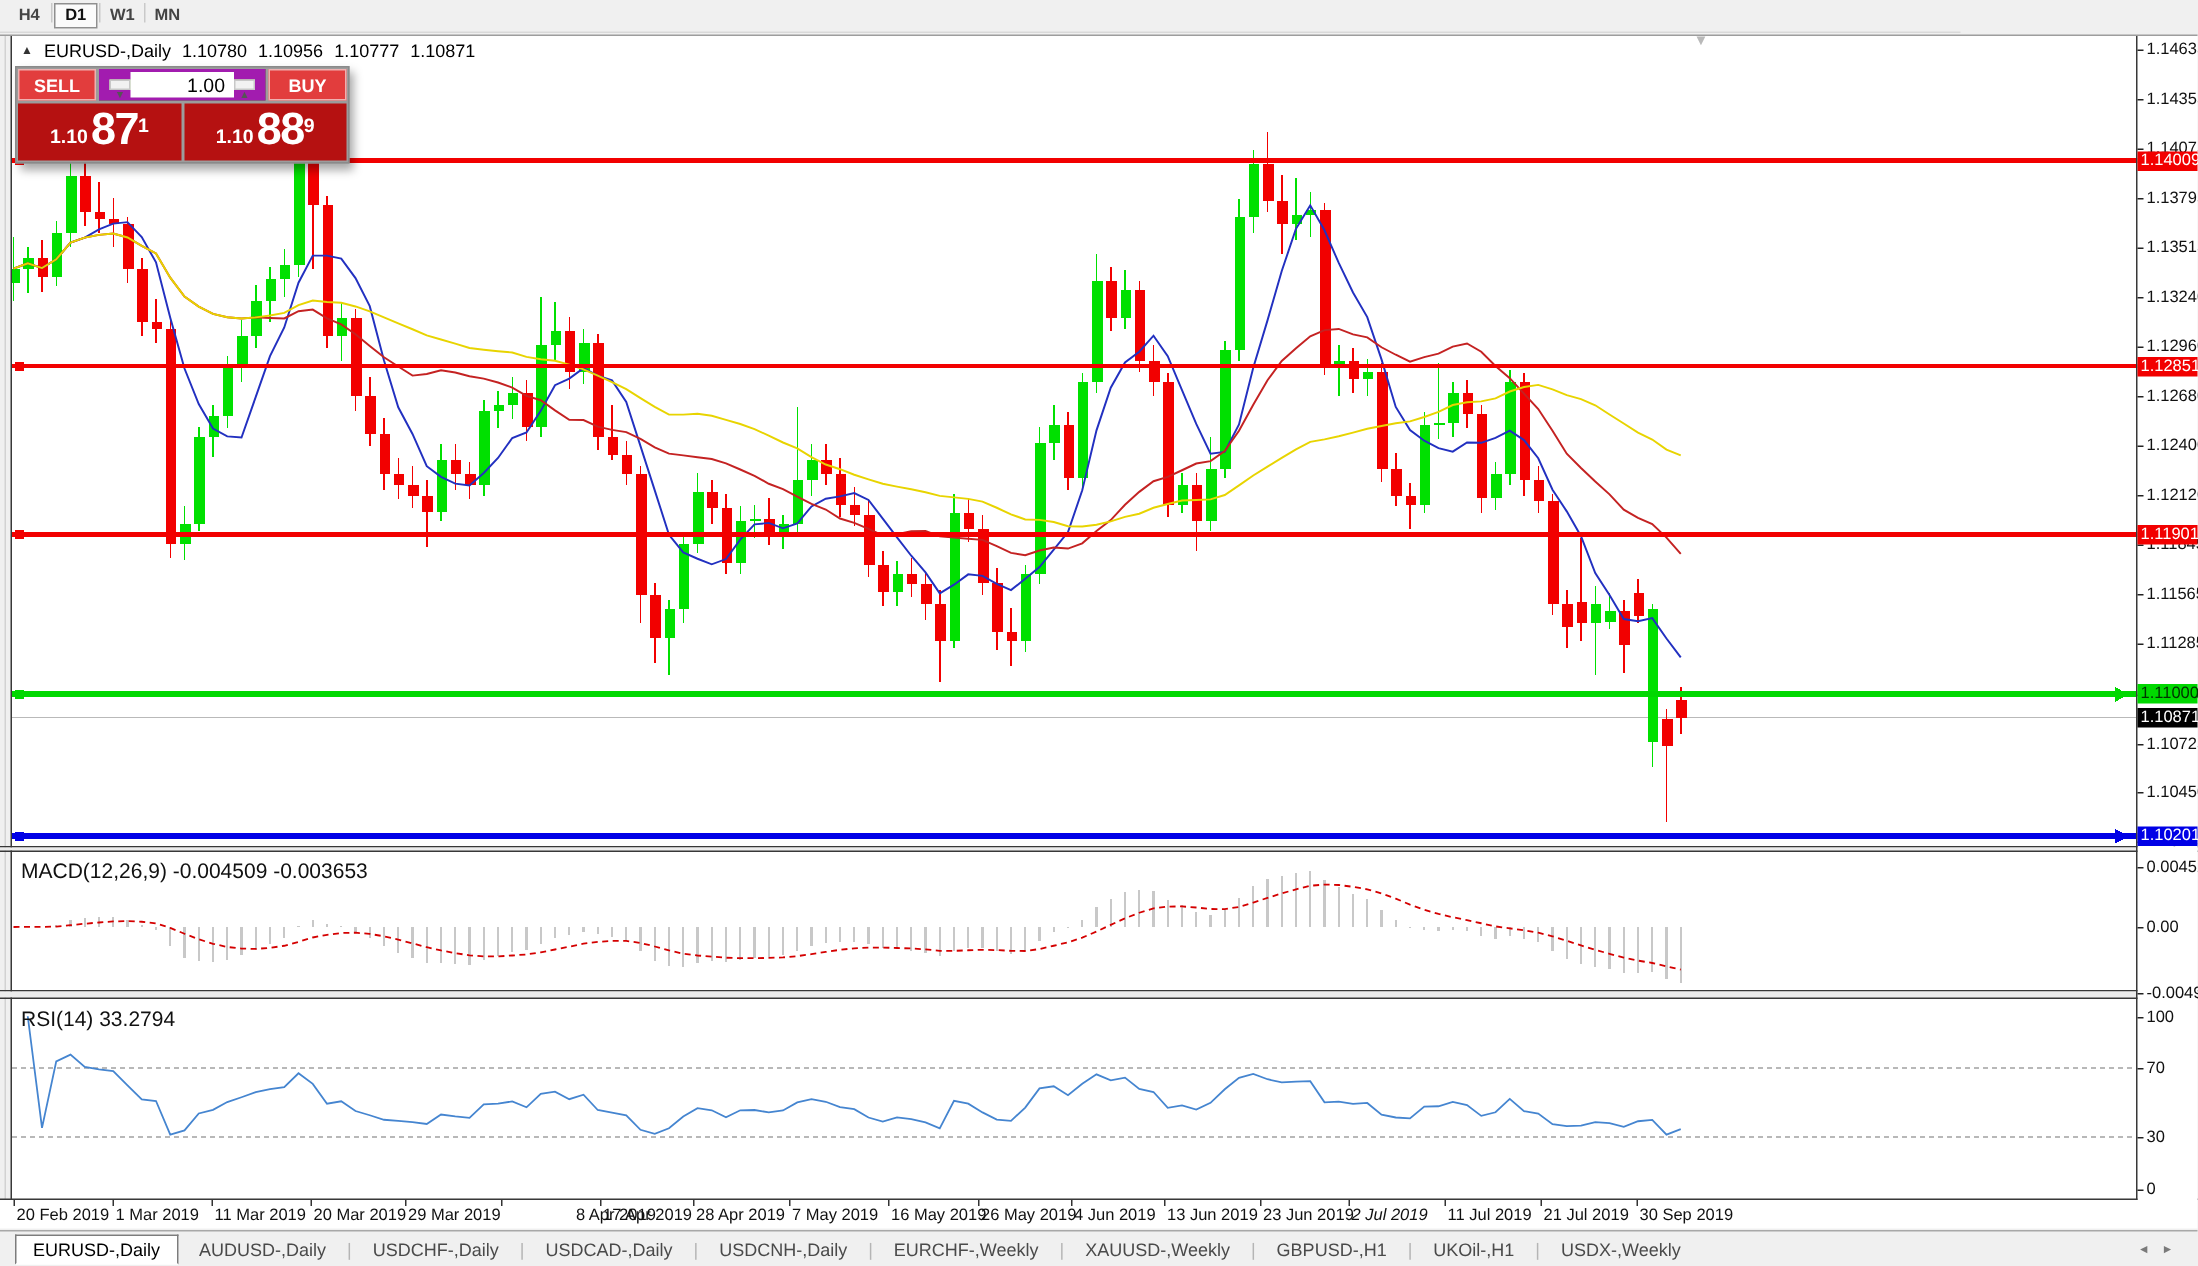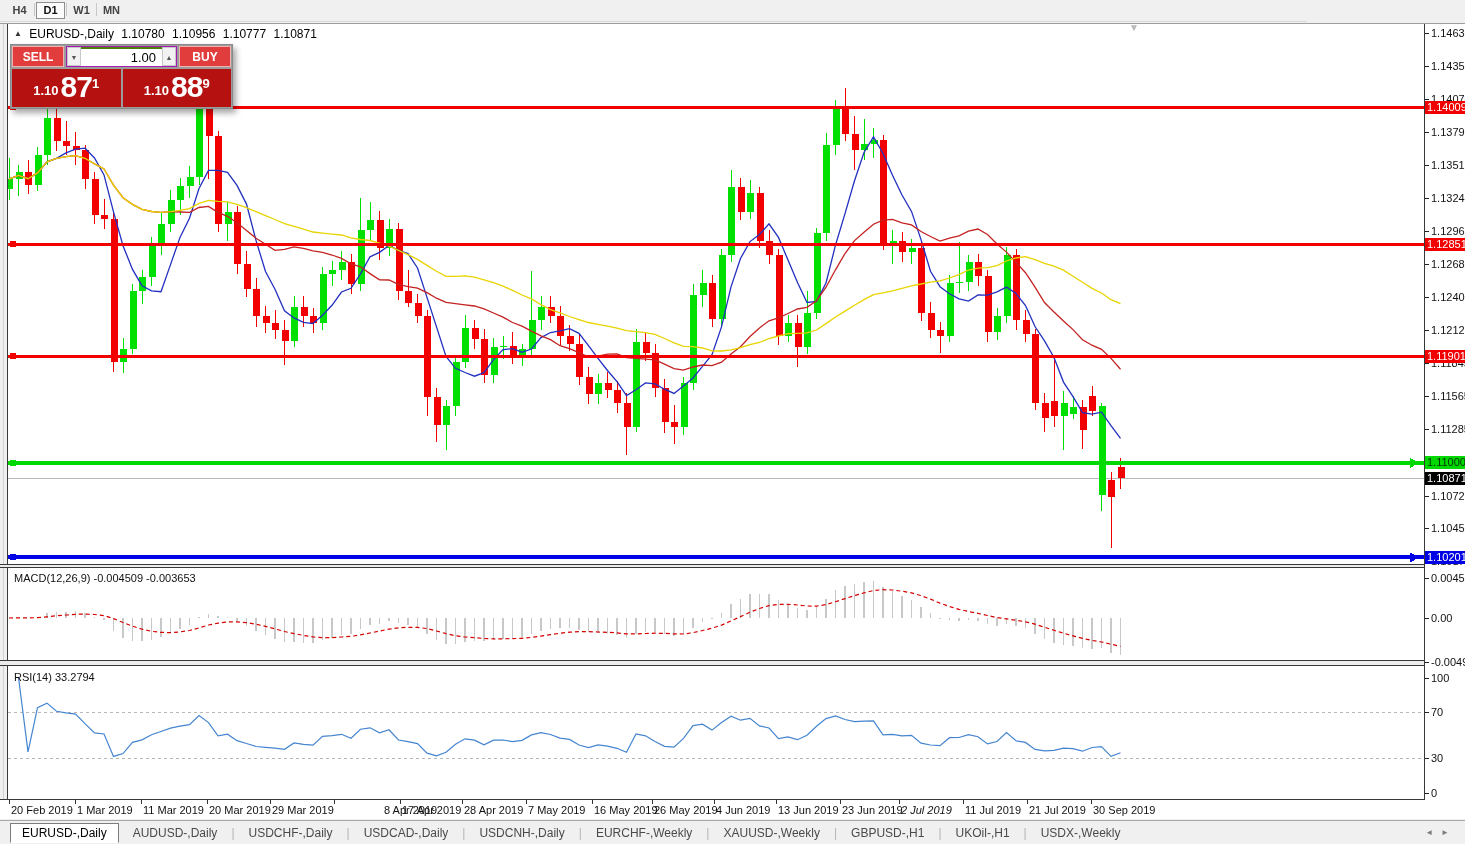--- a/index.html
+++ b/index.html
@@ -23,33 +23,33 @@
     padding-left:2px;box-sizing:border-box;white-space:nowrap;}
   
   #ohlc-header{left:14px;top:27px;font-size:12px;color:#000;z-index:20;}
   #ohlc-header span{margin-right:4px;}
   
   #trade-panel{left:10px;top:44px;width:219px;z-index:40;background:#9c9c9c;
     box-shadow:3px 4px 6px rgba(0,0,0,0.35);border:1px solid #8a8a8a;padding:1px;}
   #tp-row1{display:flex;height:21px;gap:2px;margin-bottom:2px;}
   .tp-btn{background:#e23d3d;color:#fff;font-size:12px;font-weight:bold;text-align:center;
     line-height:21px;width:52px;cursor:pointer;border:1px solid #efb0b0;box-sizing:border-box;}
-  #tp-vol{flex:1;background:#4d7c0f;display:flex;align-items:flex-end;border:1px solid #a21caf;box-sizing:border-box;}
+  #tp-vol{flex:1;background:#4d7c0f;display:flex;align-items:center;border:7px solid #a21caf;box-sizing:border-box;}
   .spin-btn{width:14px;height:100%;background:#f2f2f2;border:1px solid #c8c8c8;box-sizing:border-box;
     font-size:7px;color:#555;text-align:center;line-height:19px;cursor:pointer;}
   #vol-input{flex:1;border:0;outline:0;font-size:13px;text-align:right;padding-right:6px;width:40px;
     font-family:"Liberation Sans",sans-serif;color:#000;}
   #tp-row2{display:flex;gap:2px;height:38px;}
   .tp-quote{flex:1;background:#b51111;color:#fff;display:flex;align-items:flex-end;justify-content:center;
     padding-bottom:6px;cursor:pointer;}
   .q-small{font-size:13px;font-weight:bold;margin-right:2px;line-height:20px;}
   .q-big{font-size:30px;font-weight:bold;line-height:28px;letter-spacing:-1px;}
   .q-sup{font-size:13px;font-weight:bold;line-height:30px;align-self:flex-start;}
   
-  .ind-label{position:absolute;font-size:11px;color:#111;z-index:5;white-space:nowrap;}
+  .ind-label{position:absolute;font-size:14px;color:#111;z-index:5;white-space:nowrap;}
   
   #date-strip{left:0;top:800px;width:1465px;height:19px;background:#ffffff;}
   .date-label{position:absolute;top:4px;font-size:11px;color:#111;white-space:nowrap;}
   .date-tick{position:absolute;top:0;width:1px;height:4px;background:#333;}
   
   #tabbar{left:0;top:820px;width:1465px;height:24px;background:#f0f0f0;border-top:1px solid #a8a8a8;
     display:flex;align-items:center;padding-left:10px;box-sizing:border-box;}
   .tab{font-size:12px;color:#4a4a4a;padding:3px 14px;cursor:pointer;white-space:nowrap;}
   .tab.active{background:#ffffff;border:1px solid #7c7c7c;border-bottom:1px solid #fff;color:#000;
     padding:2px 11px;margin-bottom:-1px;}

